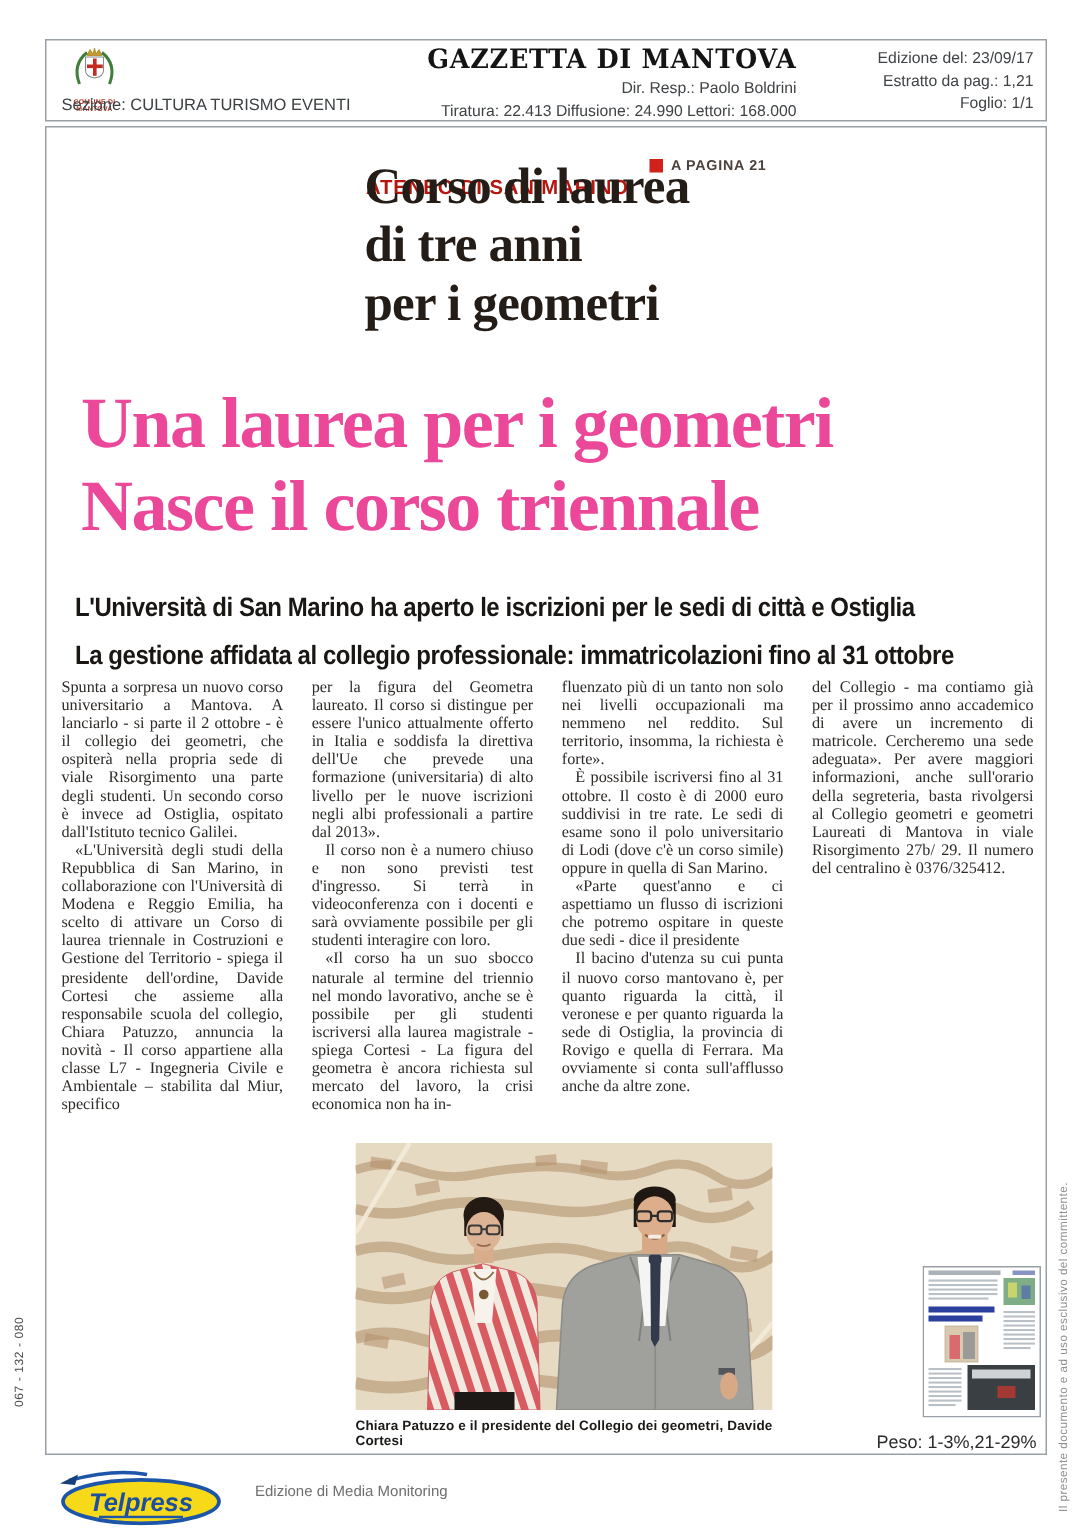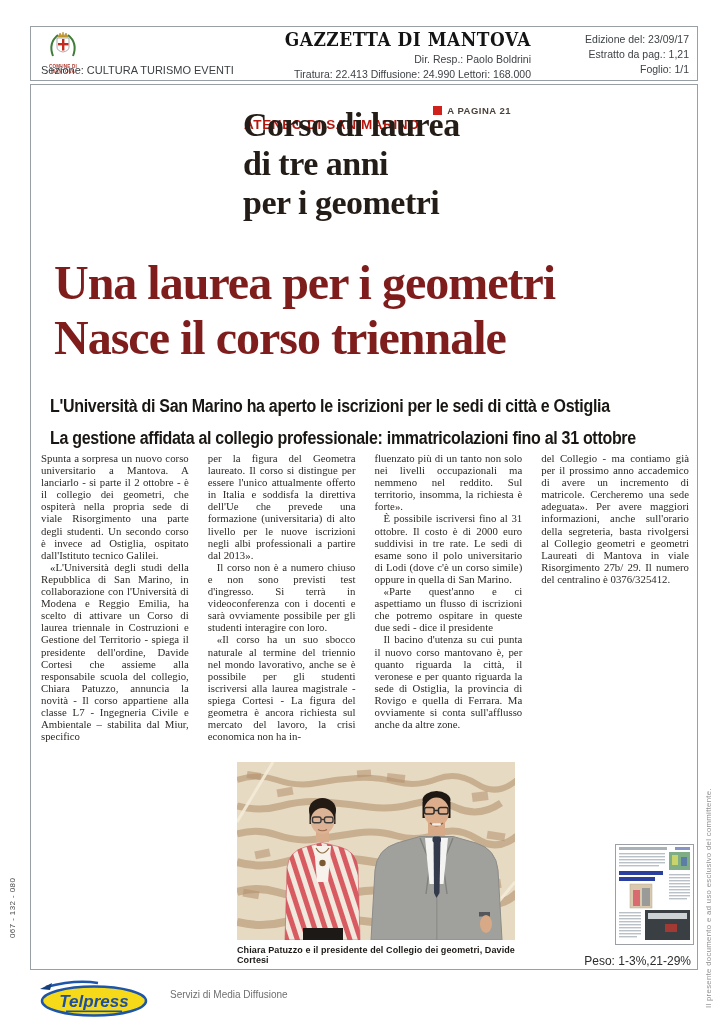--- a/index.html
+++ b/index.html
@@ -17,21 +17,21 @@
   .head-right{position:absolute;right:8px;top:5px;text-align:right;font-size:10.5px;color:#3f4346;line-height:15px;}
 
   
   #main-box{left:30px;top:84px;width:668px;height:886px;}
   .kicker-row{position:absolute;left:213px;top:4px;display:flex;align-items:center;gap:14px;}
   .kicker{font-size:13.5px;font-weight:bold;letter-spacing:.6px;color:#b5170e;margin-top:28px;}
   .pageref{display:flex;align-items:center;gap:5px;}
   .refsq{width:9px;height:9px;background:#d0211a;display:inline-block;}
   .reftext{font-size:9.5px;font-weight:bold;letter-spacing:.5px;color:#4c423c;}
   .teaser{position:absolute;left:212px;top:20px;font-family:"Liberation Serif",serif;font-weight:bold;font-size:34px;line-height:39px;color:#241c16;letter-spacing:-.5px;}
-  .main-title{position:absolute;left:23px;top:170px;font-family:"Liberation Serif",serif;font-weight:bold;font-size:48px;line-height:55px;color:#7f1d1d;letter-spacing:-1px;white-space:nowrap;}
+  .main-title{position:absolute;left:23px;top:170px;font-family:"Liberation Serif",serif;font-weight:bold;font-size:48px;line-height:55px;color:#ec4899;letter-spacing:-1px;white-space:nowrap;}
   .subtitle{position:absolute;left:19px;top:305px;font-weight:bold;font-size:16px;line-height:29px;letter-spacing:-.3px;color:#191613;transform:scaleY(1.1);transform-origin:0 0;white-space:nowrap;}
 
   .cols{position:absolute;left:10px;top:367px;width:648px;display:grid;grid-template-columns:repeat(4,1fr);column-gap:19px;font-family:"Liberation Serif",serif;font-size:10.8px;line-height:12.1px;color:#2e2a27;text-align:justify;}
   .cols p{margin:0;text-indent:9px;}
   .cols p.first{text-indent:0;}
 
   .photo-fig{position:absolute;left:206px;top:677px;width:278px;}
   .photo-fig svg{display:block;}
   .caption{margin-top:5px;font-size:9px;font-weight:bold;color:#1c1916;letter-spacing:.1px;}
 
@@ -258,13 +258,13 @@
 
 <div class="telpress">
   <svg width="118" height="40" viewBox="0 0 118 40">
     <path d="M10,10 Q40,2 62,6" fill="none" stroke="#1d55a8" stroke-width="2.5"></path>
     <polygon points="4,12 16,6 14,13" fill="#15407e"></polygon>
     <ellipse cx="58" cy="24" rx="52" ry="14.5" fill="#f6da19" stroke="#1d55a8" stroke-width="2.5"></ellipse>
     <text x="58" y="30" text-anchor="middle" font-family="Liberation Sans, sans-serif" font-size="17" font-weight="bold" font-style="italic" fill="#1d4fa0">Telpress</text>
     <rect x="30" y="33.5" width="56" height="1.6" fill="#1d55a8"></rect>
   </svg>
 </div>
-<div class="tagline">Servizi di Media Diffusione</div>
+<div class="tagline">Edizione di Media Monitoring</div>
 
 </body></html>

